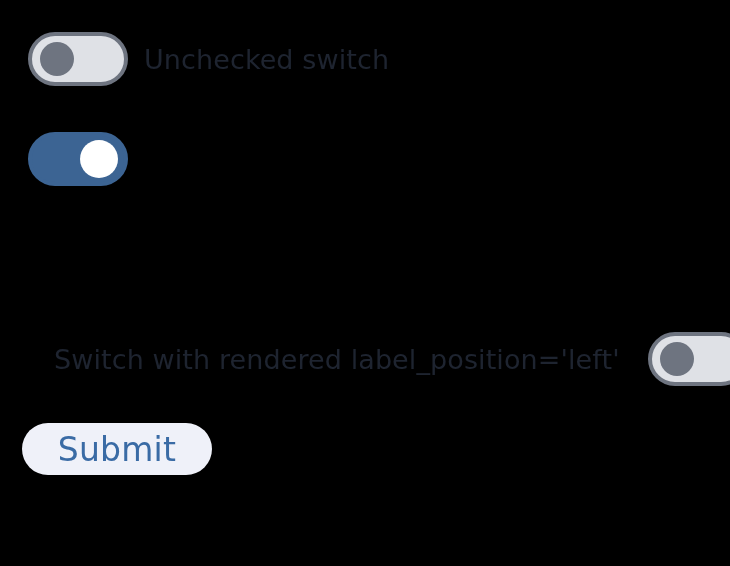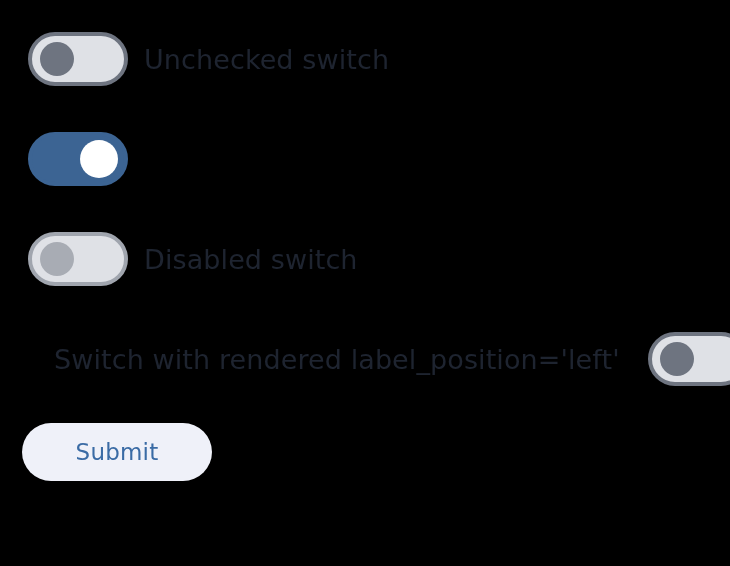--- a/index.html
+++ b/index.html
@@ -94,27 +94,27 @@
   }
   .label-right { margin-left: 16px; }
   .label-left  { margin-right: 12px; }
 
   
   .submit-btn {
     position: absolute;
     left: 22px;
     top: 423px;
     width: 190px;
-    height: 58px;
+    height: 52px;
     border: none;
     border-radius: 29px;
     background: #eff1f9;
     color: #3a6ba5;
     font-family: "DejaVu Sans", "Liberation Sans", sans-serif;
-    font-size: 23px;
+    font-size: 33px;
     letter-spacing: 0.2px;
     cursor: pointer;
     padding: 0;
   }
 </style>
 </head>
 <body>
 
 <div class="page">
 
@@ -124,26 +124,20 @@
     </div>
     <span class="switch-label label-right">Unchecked switch</span>
   </div>
 
   <div class="row row-2">
     <div class="switch on" role="switch" aria-checked="true">
       <span class="knob"></span>
     </div>
   </div>
 
-  <div class="row row-3">
-    <div class="switch disabled" role="switch" aria-checked="false" aria-disabled="true">
-      <span class="knob"></span>
-    </div>
-    <span class="switch-label label-right">Disabled switch</span>
-  </div>
 
   <div class="row row-4">
     <span class="switch-label label-left">Switch with rendered label_position='left'</span>
     <div class="switch off" role="switch" aria-checked="false">
       <span class="knob"></span>
     </div>
   </div>
 
   <button class="submit-btn">Submit</button>
 

